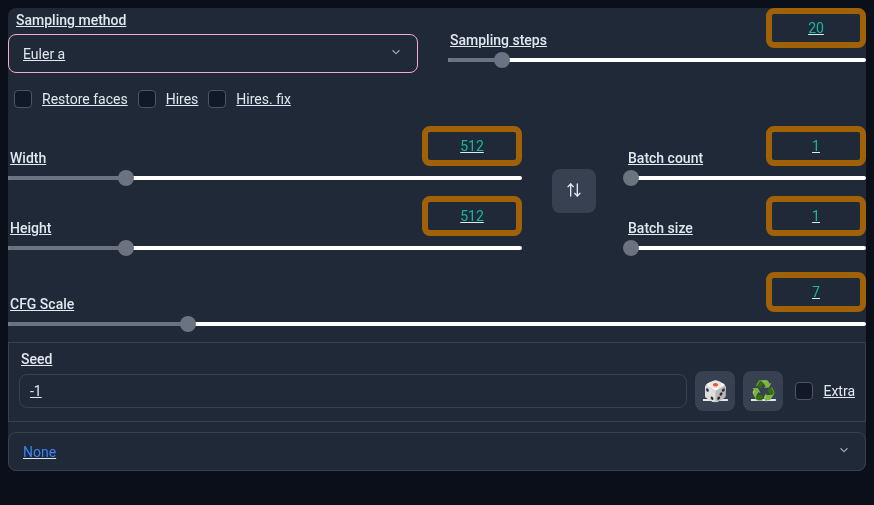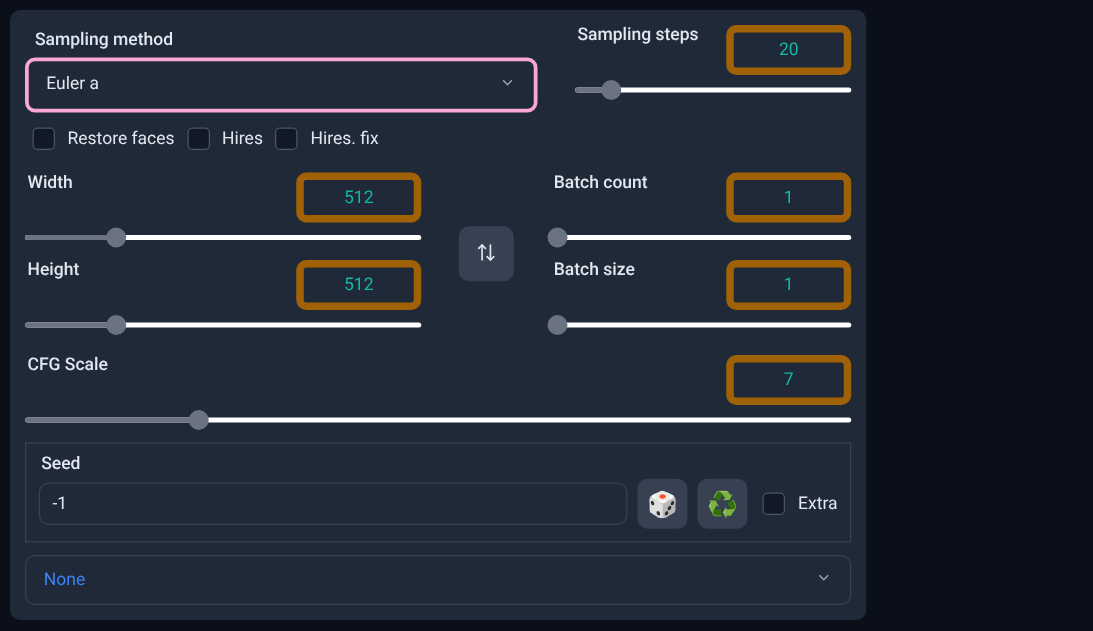--- a/index.html
+++ b/index.html
@@ -6,48 +6,49 @@
   body {
     background: #0b0f19;
     font-family: -apple-system, BlinkMacSystemFont, "Segoe UI", Roboto, sans-serif;
     color: #e2e8f0;
     font-size: 14px;
     padding: 8px;
   }
   .panel {
     background: #1f2937;
     border-radius: 8px;
-    padding: 12px;
-    width: 685px;
+    width: 858px;
+    text-decoration: underline;
   }
   .row { display: flex; gap: 30px; }
   .col { flex: 1; }
   .field-label {
     font-size: 14px;
     color: #e2e8f0;
     margin: 4px 0 6px 8px;
     font-weight: 500;
   }
   .select {
     display: flex;
+    align-items: center;
     justify-content: space-between;
-    border: 3px solid #f9a8d4;
+    border: 1px solid #f9a8d4;
     border-radius: 8px;
     padding: 10px 14px;
     background: transparent;
     color: #e2e8f0;
     cursor: pointer;
     width: 100%;
   }
   .select-chevron {
     color: #9ca3af;
   }
   .slider-head {
     display: flex;
-    align-items: flex-start;
+    align-items: flex-end;
     justify-content: space-between;
     margin-bottom: 6px;
   }
   .num-box {
     border: 6px solid #a16207;
     border-radius: 8px;
     padding: 6px 0;
     width: 100px;
     text-align: center;
     color: #14b8a6;

